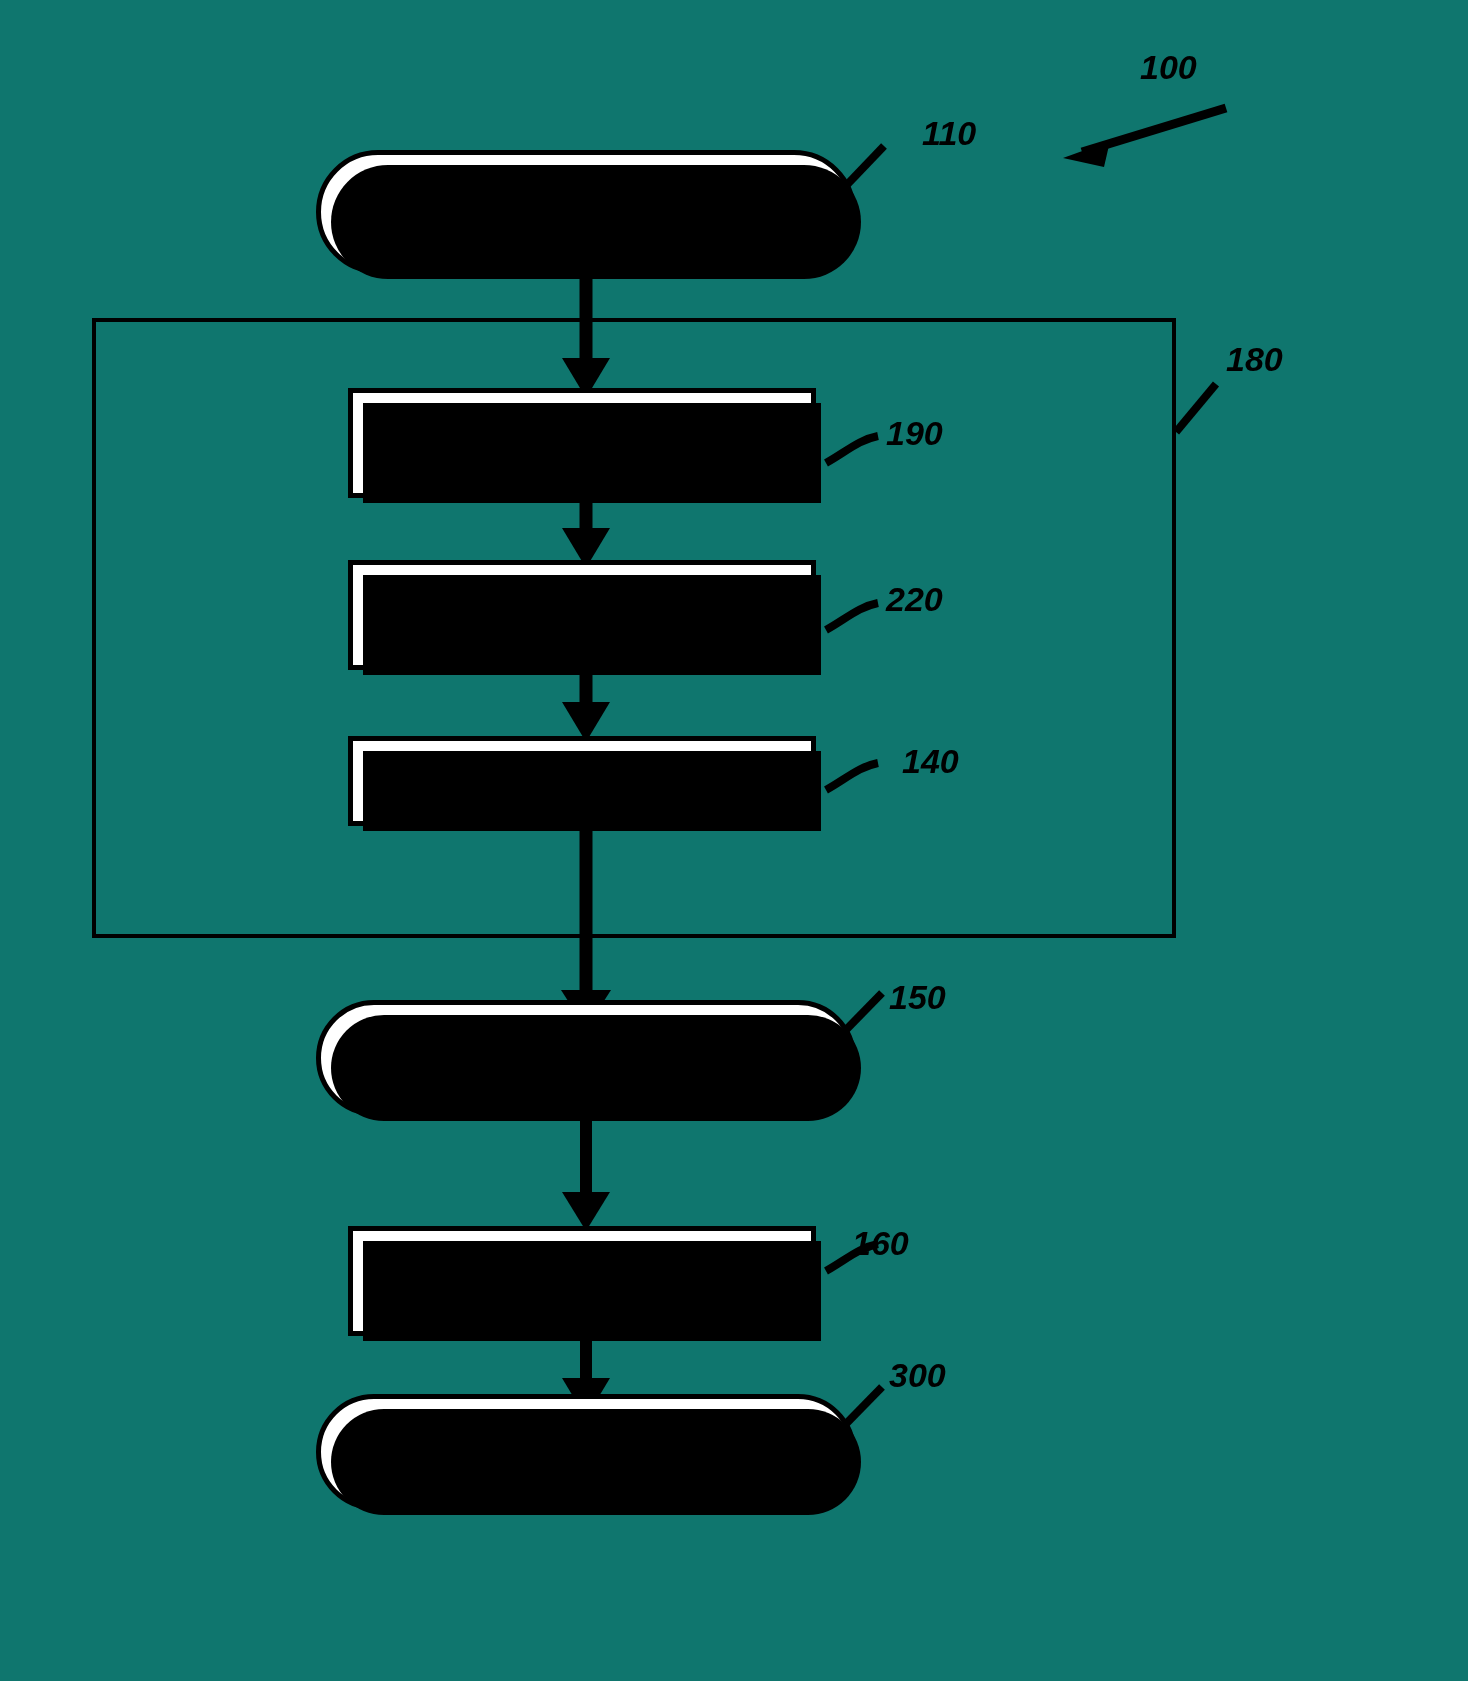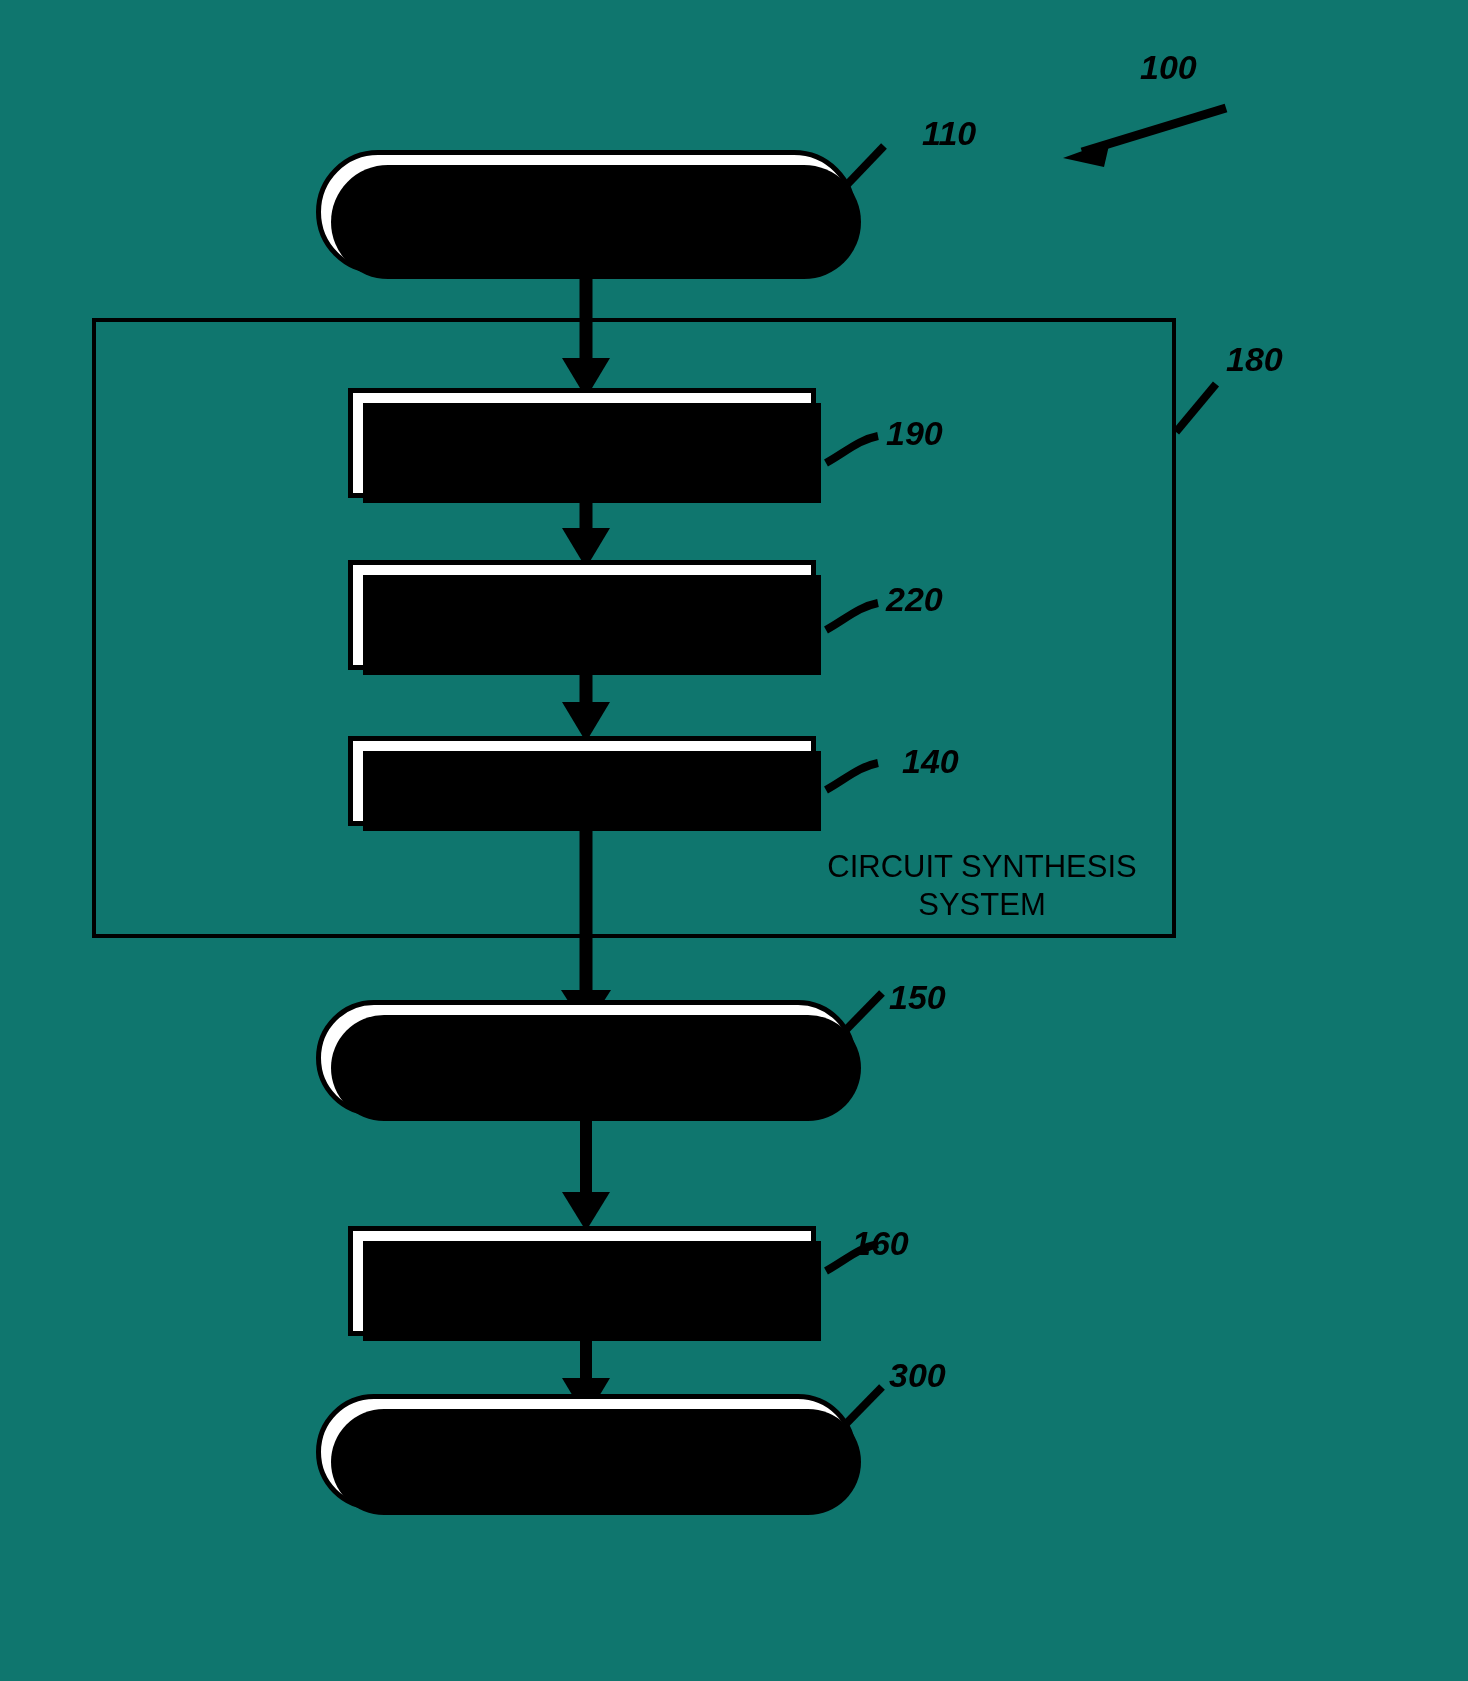--- a/index.html
+++ b/index.html
@@ -186,22 +186,20 @@
   <div class="ref-num" style="left:1140px; top:48px;">100</div>
 
   <div class="node-pill" style="left:316px; top:150px; width:540px; height:124px;">
     <span class="node-label">ASYNCHRONOUS CIRCUIT
 SPECIFICATION</span>
   </div>
   <div class="ref-num" style="left:922px; top:114px;text-align:right;">110</div>
 
   <div class="system-box"></div>
   <div class="ref-num" style="left:1226px; top:340px;text-align:center;">180</div>
-  <div class="caption" style="left:782px; top:848px; width:400px;">CIRCUIT SYNTHESIS
-SYSTEM</div>
 
   <div class="node-rect" style="left:348px; top:388px; width:468px; height:110px;">
     <span class="node-label">TERM REWRITING
 SYSTEM COMPILER</span>
   </div>
   <div class="ref-num" style="left:886px; top:414px;">190</div>
 
   <div class="node-rect" style="left:348px; top:560px; width:468px; height:110px;">
     <span class="node-label">SYNCHRONOUS CIRCUIT
 SPECIFICATION</span>

